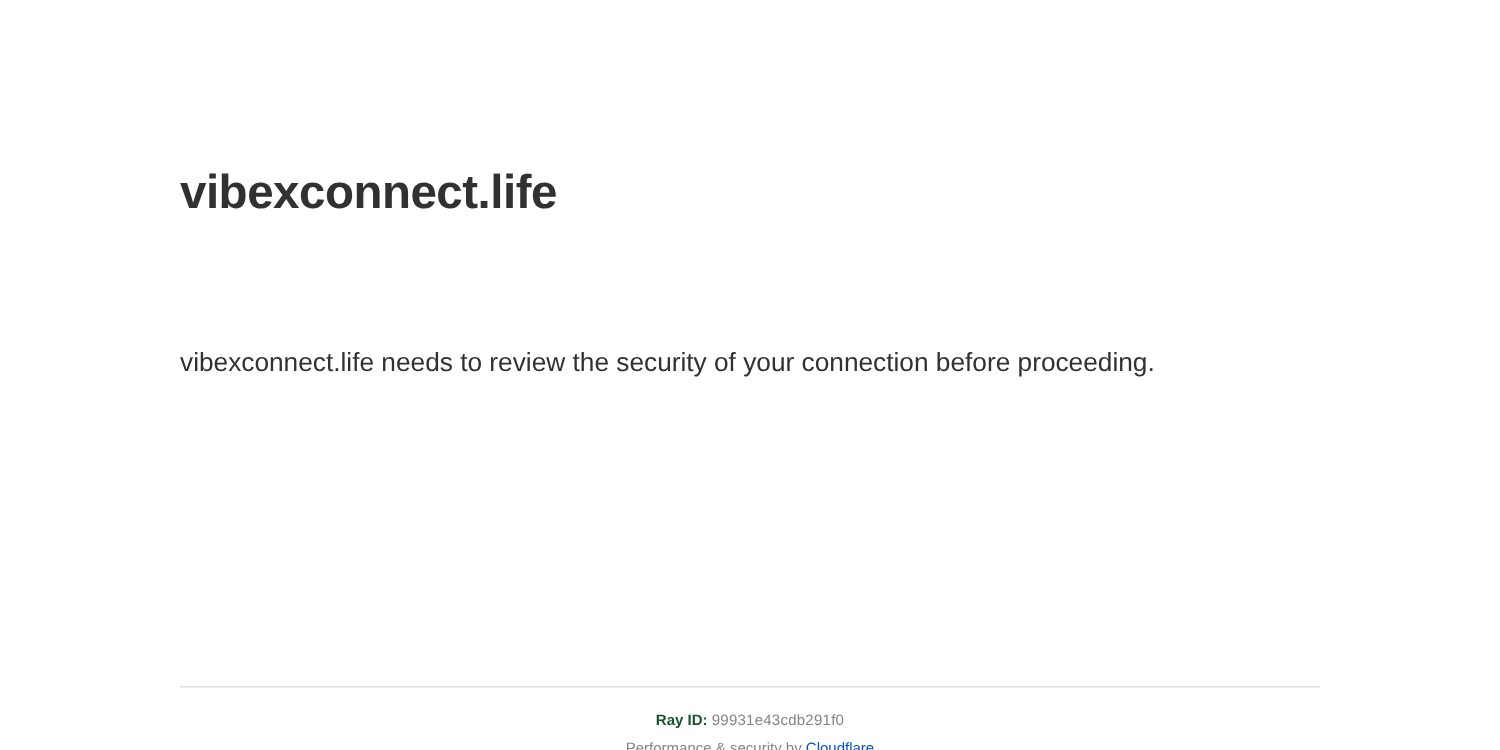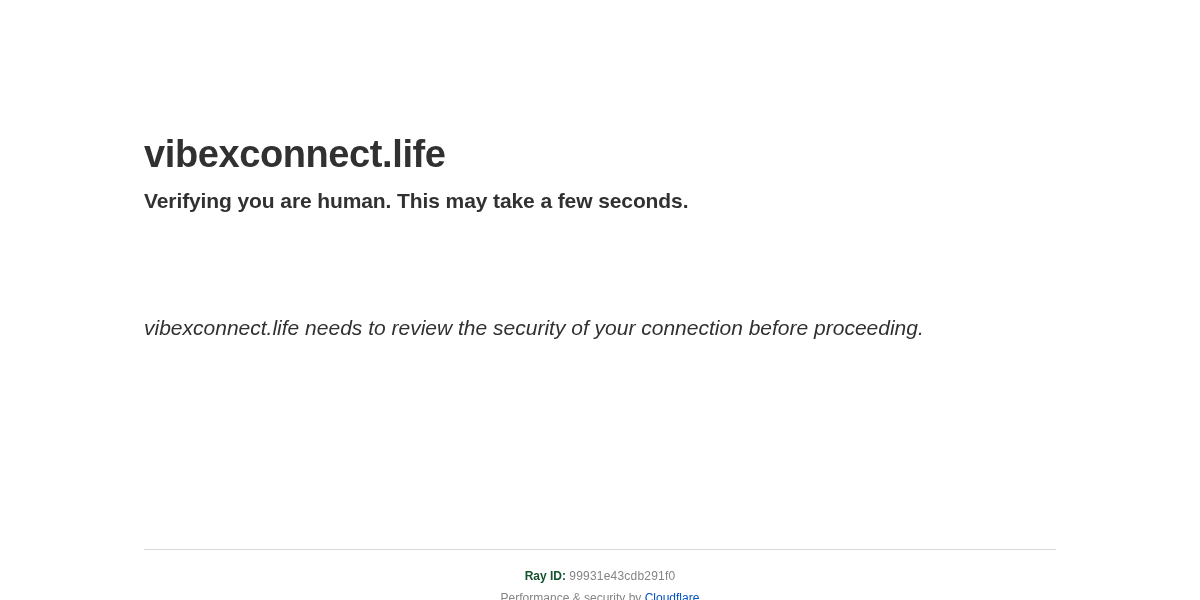--- a/index.html
+++ b/index.html
@@ -73,21 +73,20 @@
   }
 
   .explain {
     margin: 0;
     padding-top: 0px;
     width: 800px;
     font-size: 21px;
     line-height: 36px;
     font-weight: normal;
     color: #313131;
-    font-style: italic;
   }
 
   
   .footer {
     position: absolute;
     left: 0;
     top: 549px;
     width: 912px;
   }
 
@@ -136,21 +135,20 @@
 </style>
 </head>
 <body>
 
 <div class="page">
   <div class="wrap">
 
     <div class="main">
       <h1 class="site-title">vibexconnect.life</h1>
 
-      <h2 class="site-subtitle">Verifying you are human. This may take a few seconds.</h2>
 
       <div class="challenge-slot"></div>
 
       <p class="explain">vibexconnect.life needs to review the security of your connection before proceeding.</p>
     </div>
 
     <div class="footer">
       <hr class="footer-divider">
       <div class="footer-inner">
         <div class="ray-line">

